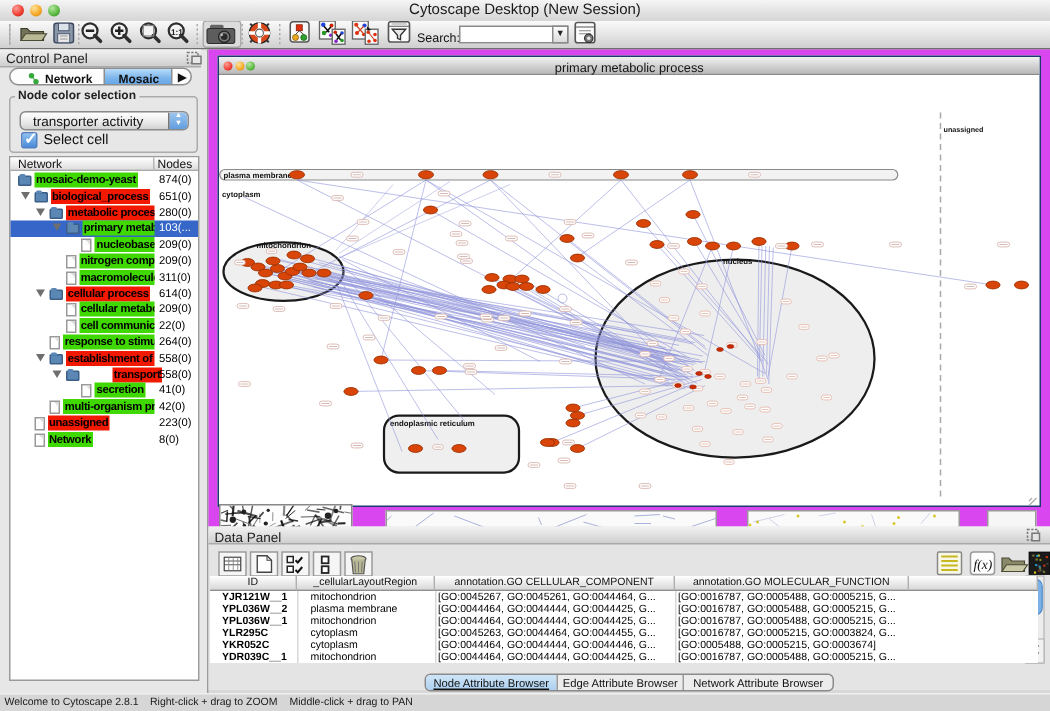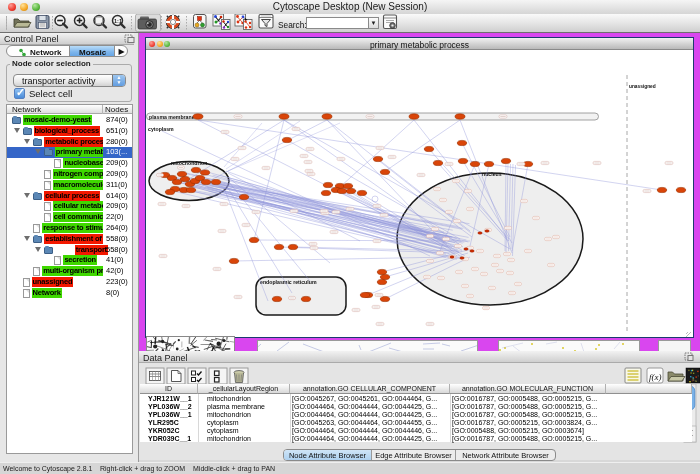--- a/index.html
+++ b/index.html
@@ -879,21 +879,21 @@
       <div class="td" style="left:312px;top:43px;width:152px;">[GO:0005488, GO:0005215, GO:0003674]</div>
       <div class="td tdb" style="left:8px;top:51px;width:50px;">YDR039C__1</div>
       <div class="td" style="left:67px;top:51px;width:84px;">mitochondrion</div>
       <div class="td" style="left:152px;top:51px;width:156px;">[GO:0044464, GO:0044444, GO:0044425, G...</div>
       <div class="td" style="left:312px;top:51px;width:152px;">[GO:0016787, GO:0005488, GO:0005215, G...</div>
       <div class="colline" style="left:58px"></div>
       <div class="colline" style="left:150px"></div>
       <div class="colline" style="left:310px"></div>
     </div>
     <div id="seg">
-      <div class="segi" style="width:88px;background:linear-gradient(#cfe5f7,#a6ccee);">Node Attribute Browser</div>
+      <div class="segi" style="width:88px;background:linear-gradient(#cfe5f7,#a6ccee);text-decoration:underline;">Node Attribute Browser</div>
       <div class="segi" style="width:84px;">Edge Attribute Browser</div>
       <div class="segi" style="width:99px;border-right:none;">Network Attribute Browser</div>
     </div>
   </div>
 
   <div class="abs" id="status">
     <span style="left:3px;">Welcome to Cytoscape 2.8.1</span>
     <span style="left:100px;">Right-click + drag to ZOOM</span>
     <span style="left:193px;">Middle-click + drag to PAN</span>
   </div>

